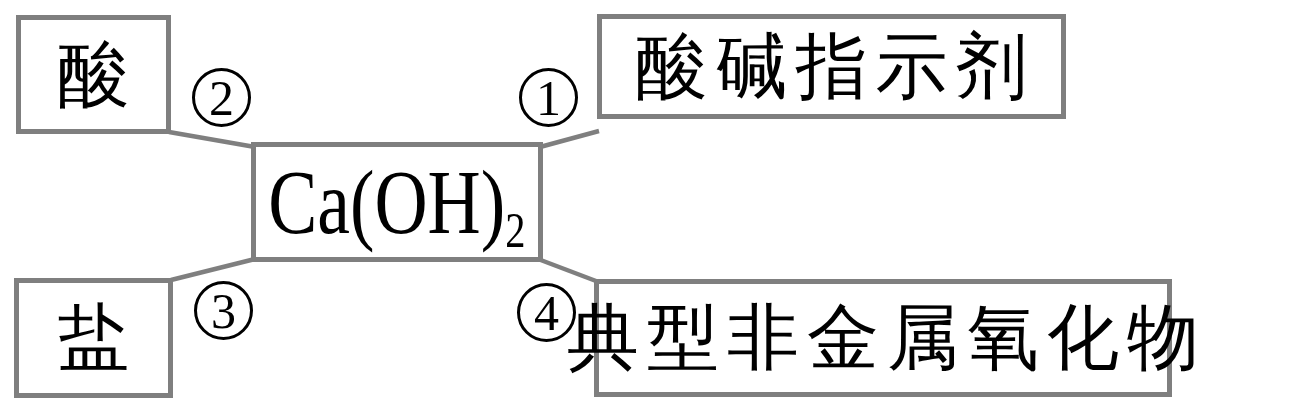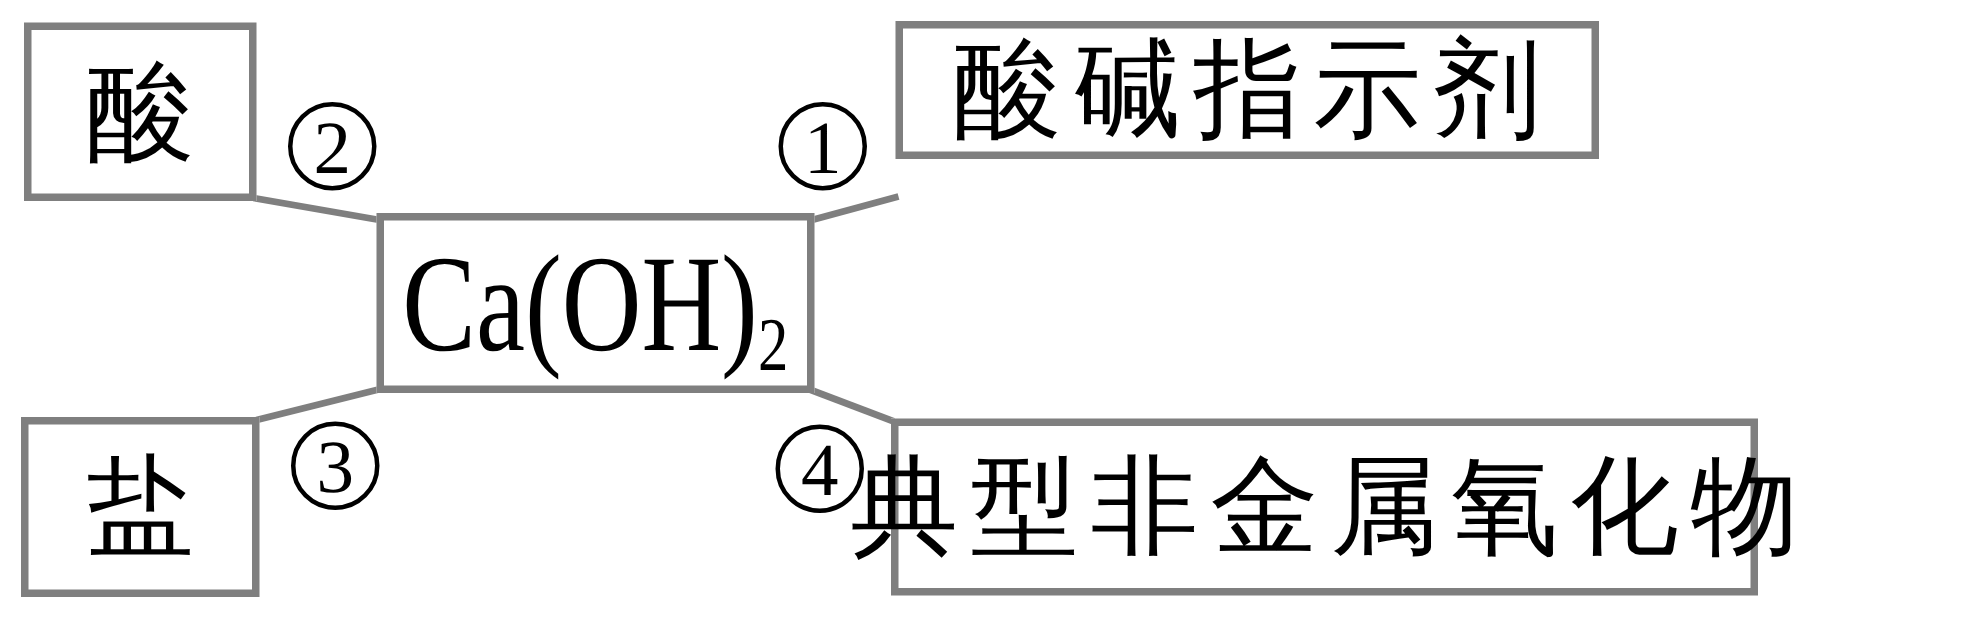--- a/index.html
+++ b/index.html
@@ -33,21 +33,21 @@
     justify-content: center;
     white-space: nowrap;
   }
   .node .cjk {
     font-size: 72px;
     line-height: 1;
     letter-spacing: 8px;
     margin-right: -8px; 
   }
   .node-acid      { left: 16px;  top: 15px;  width: 155px; height: 119px; }
-  .node-indicator { left: 597px; top: 14px;  width: 469px; height: 92px; }
+  .node-indicator { left: 597px; top: 14px;  width: 469px; height: 105px; }
   .node-center    { left: 251px; top: 142px; width: 292px; height: 120px; }
   .node-salt      { left: 14px;  top: 278px; width: 159px; height: 120px; }
   .node-oxide     { left: 594px; top: 279px; width: 578px; height: 118px; }
   .formula {
     font-size: 92px;
     line-height: 1;
     transform: scaleX(0.80);
     transform-origin: 50% 50%;
     white-space: nowrap;
   }

